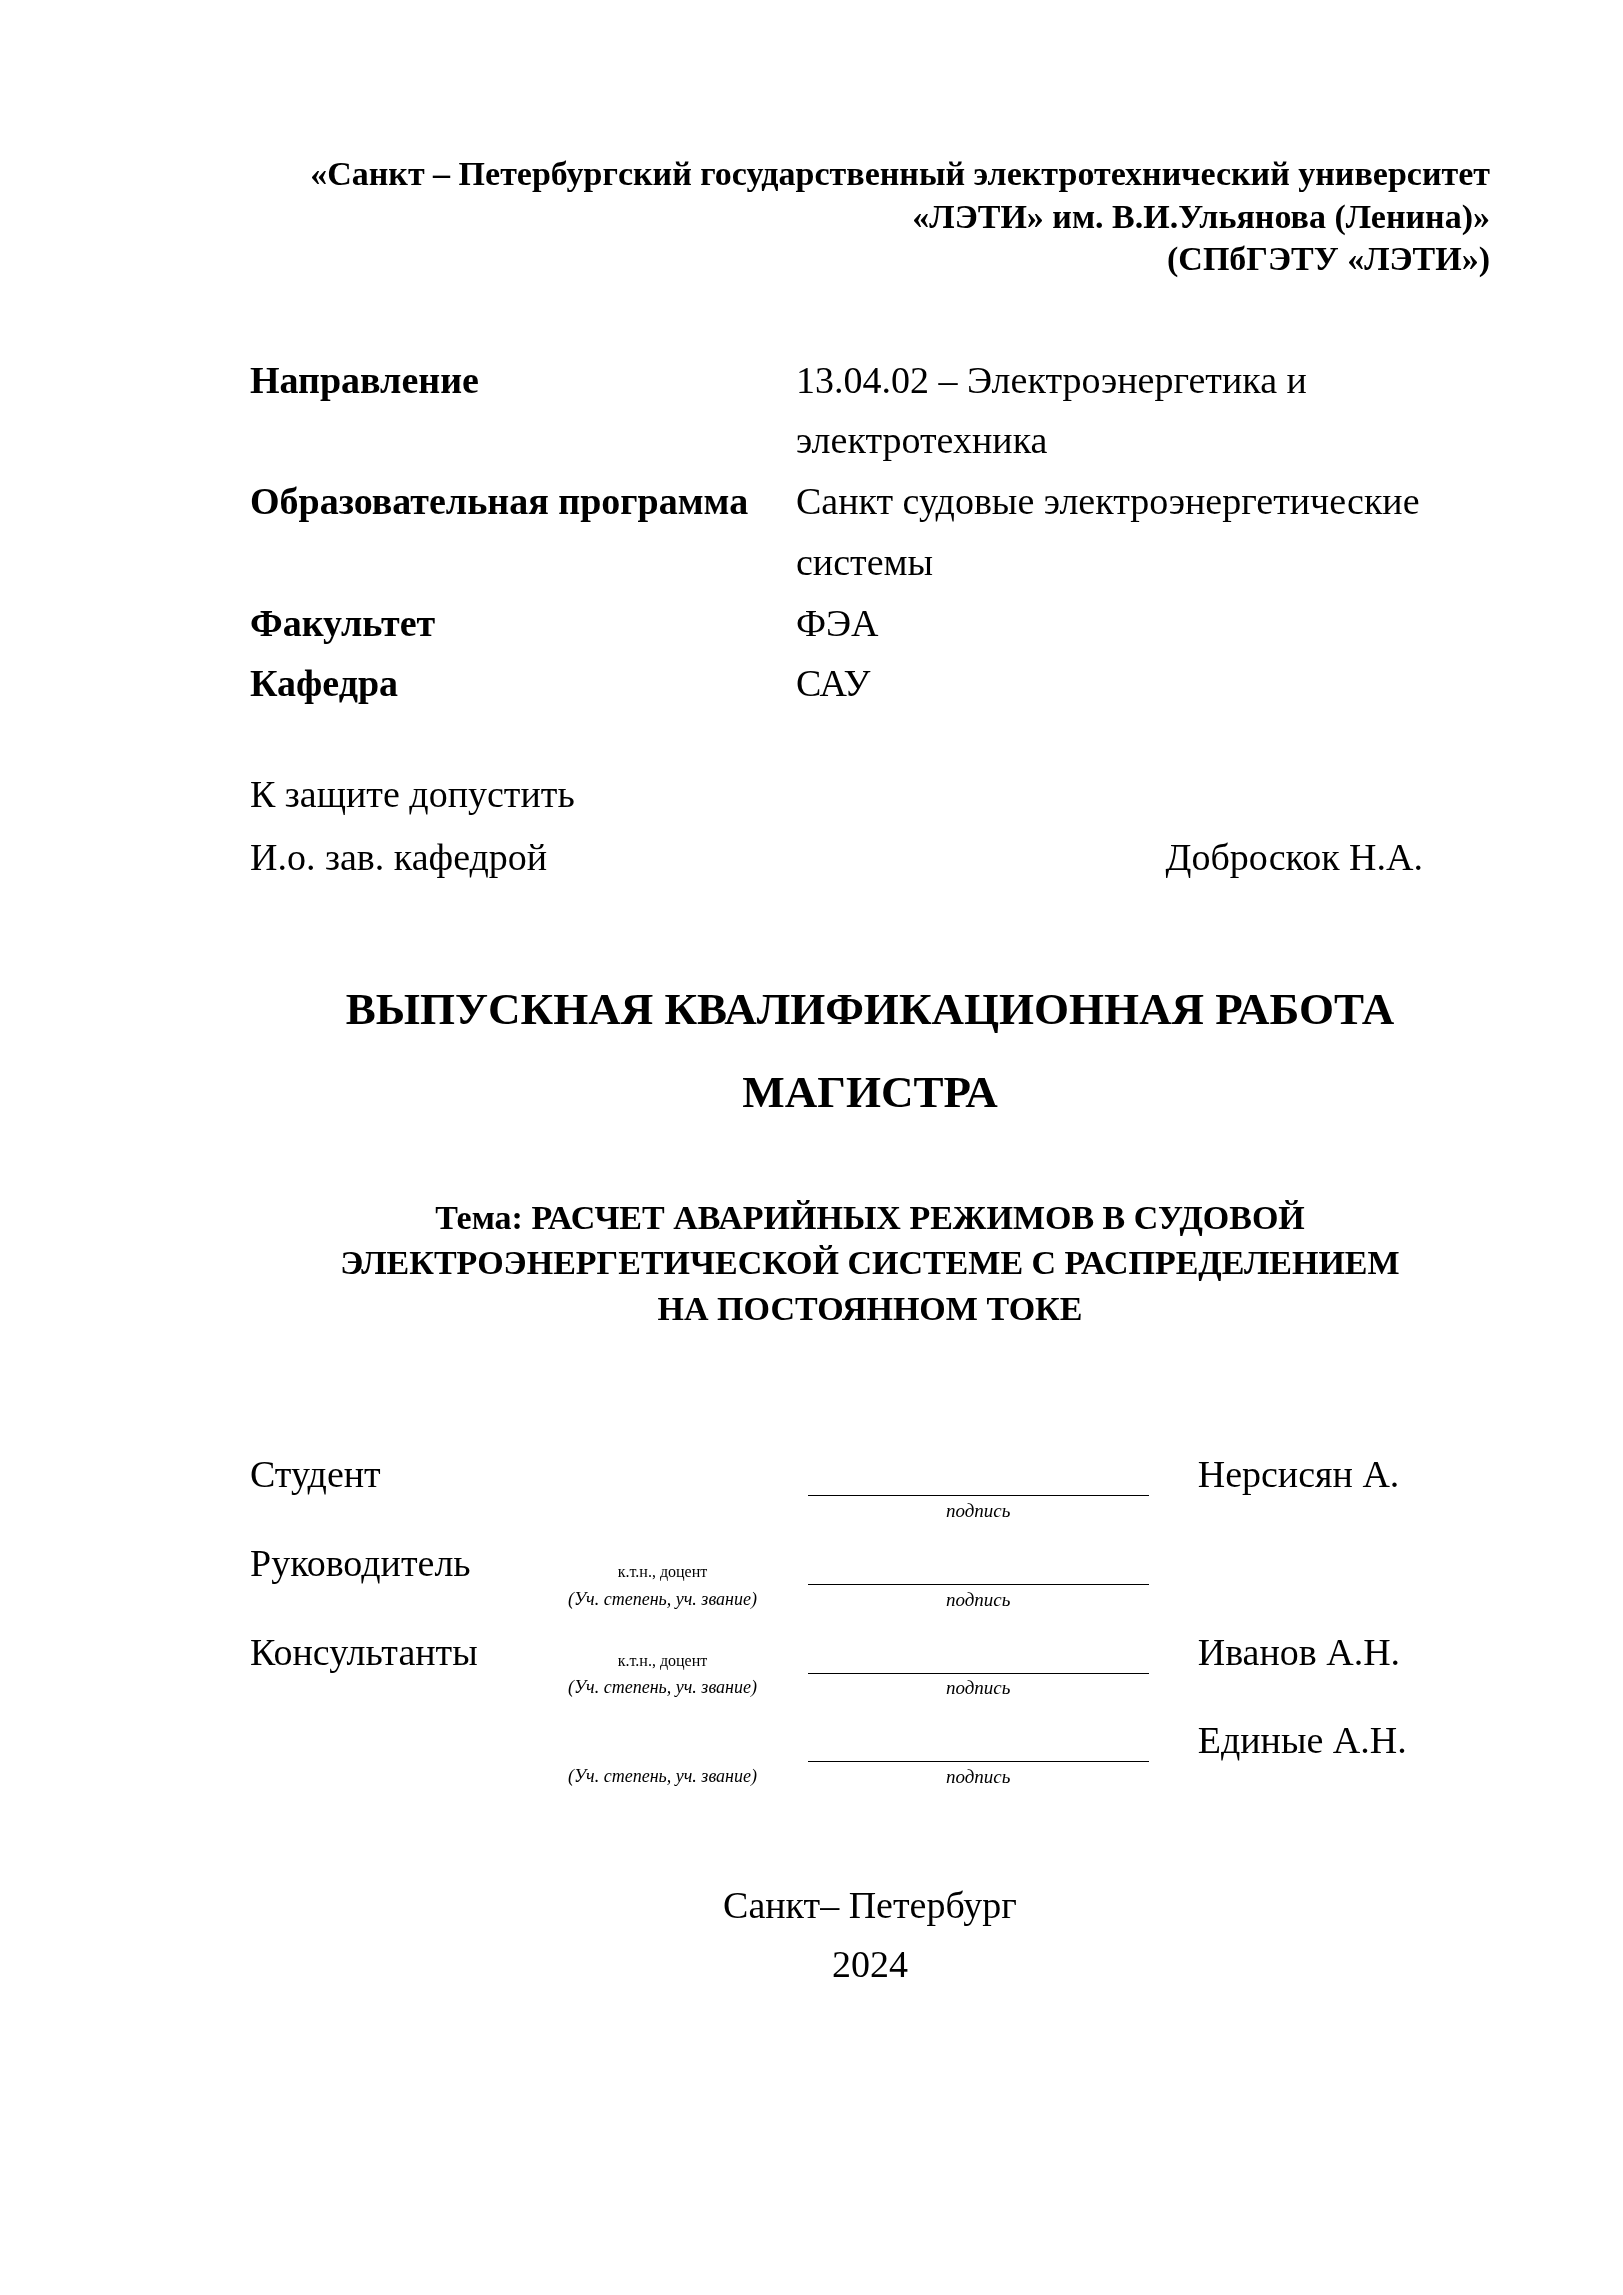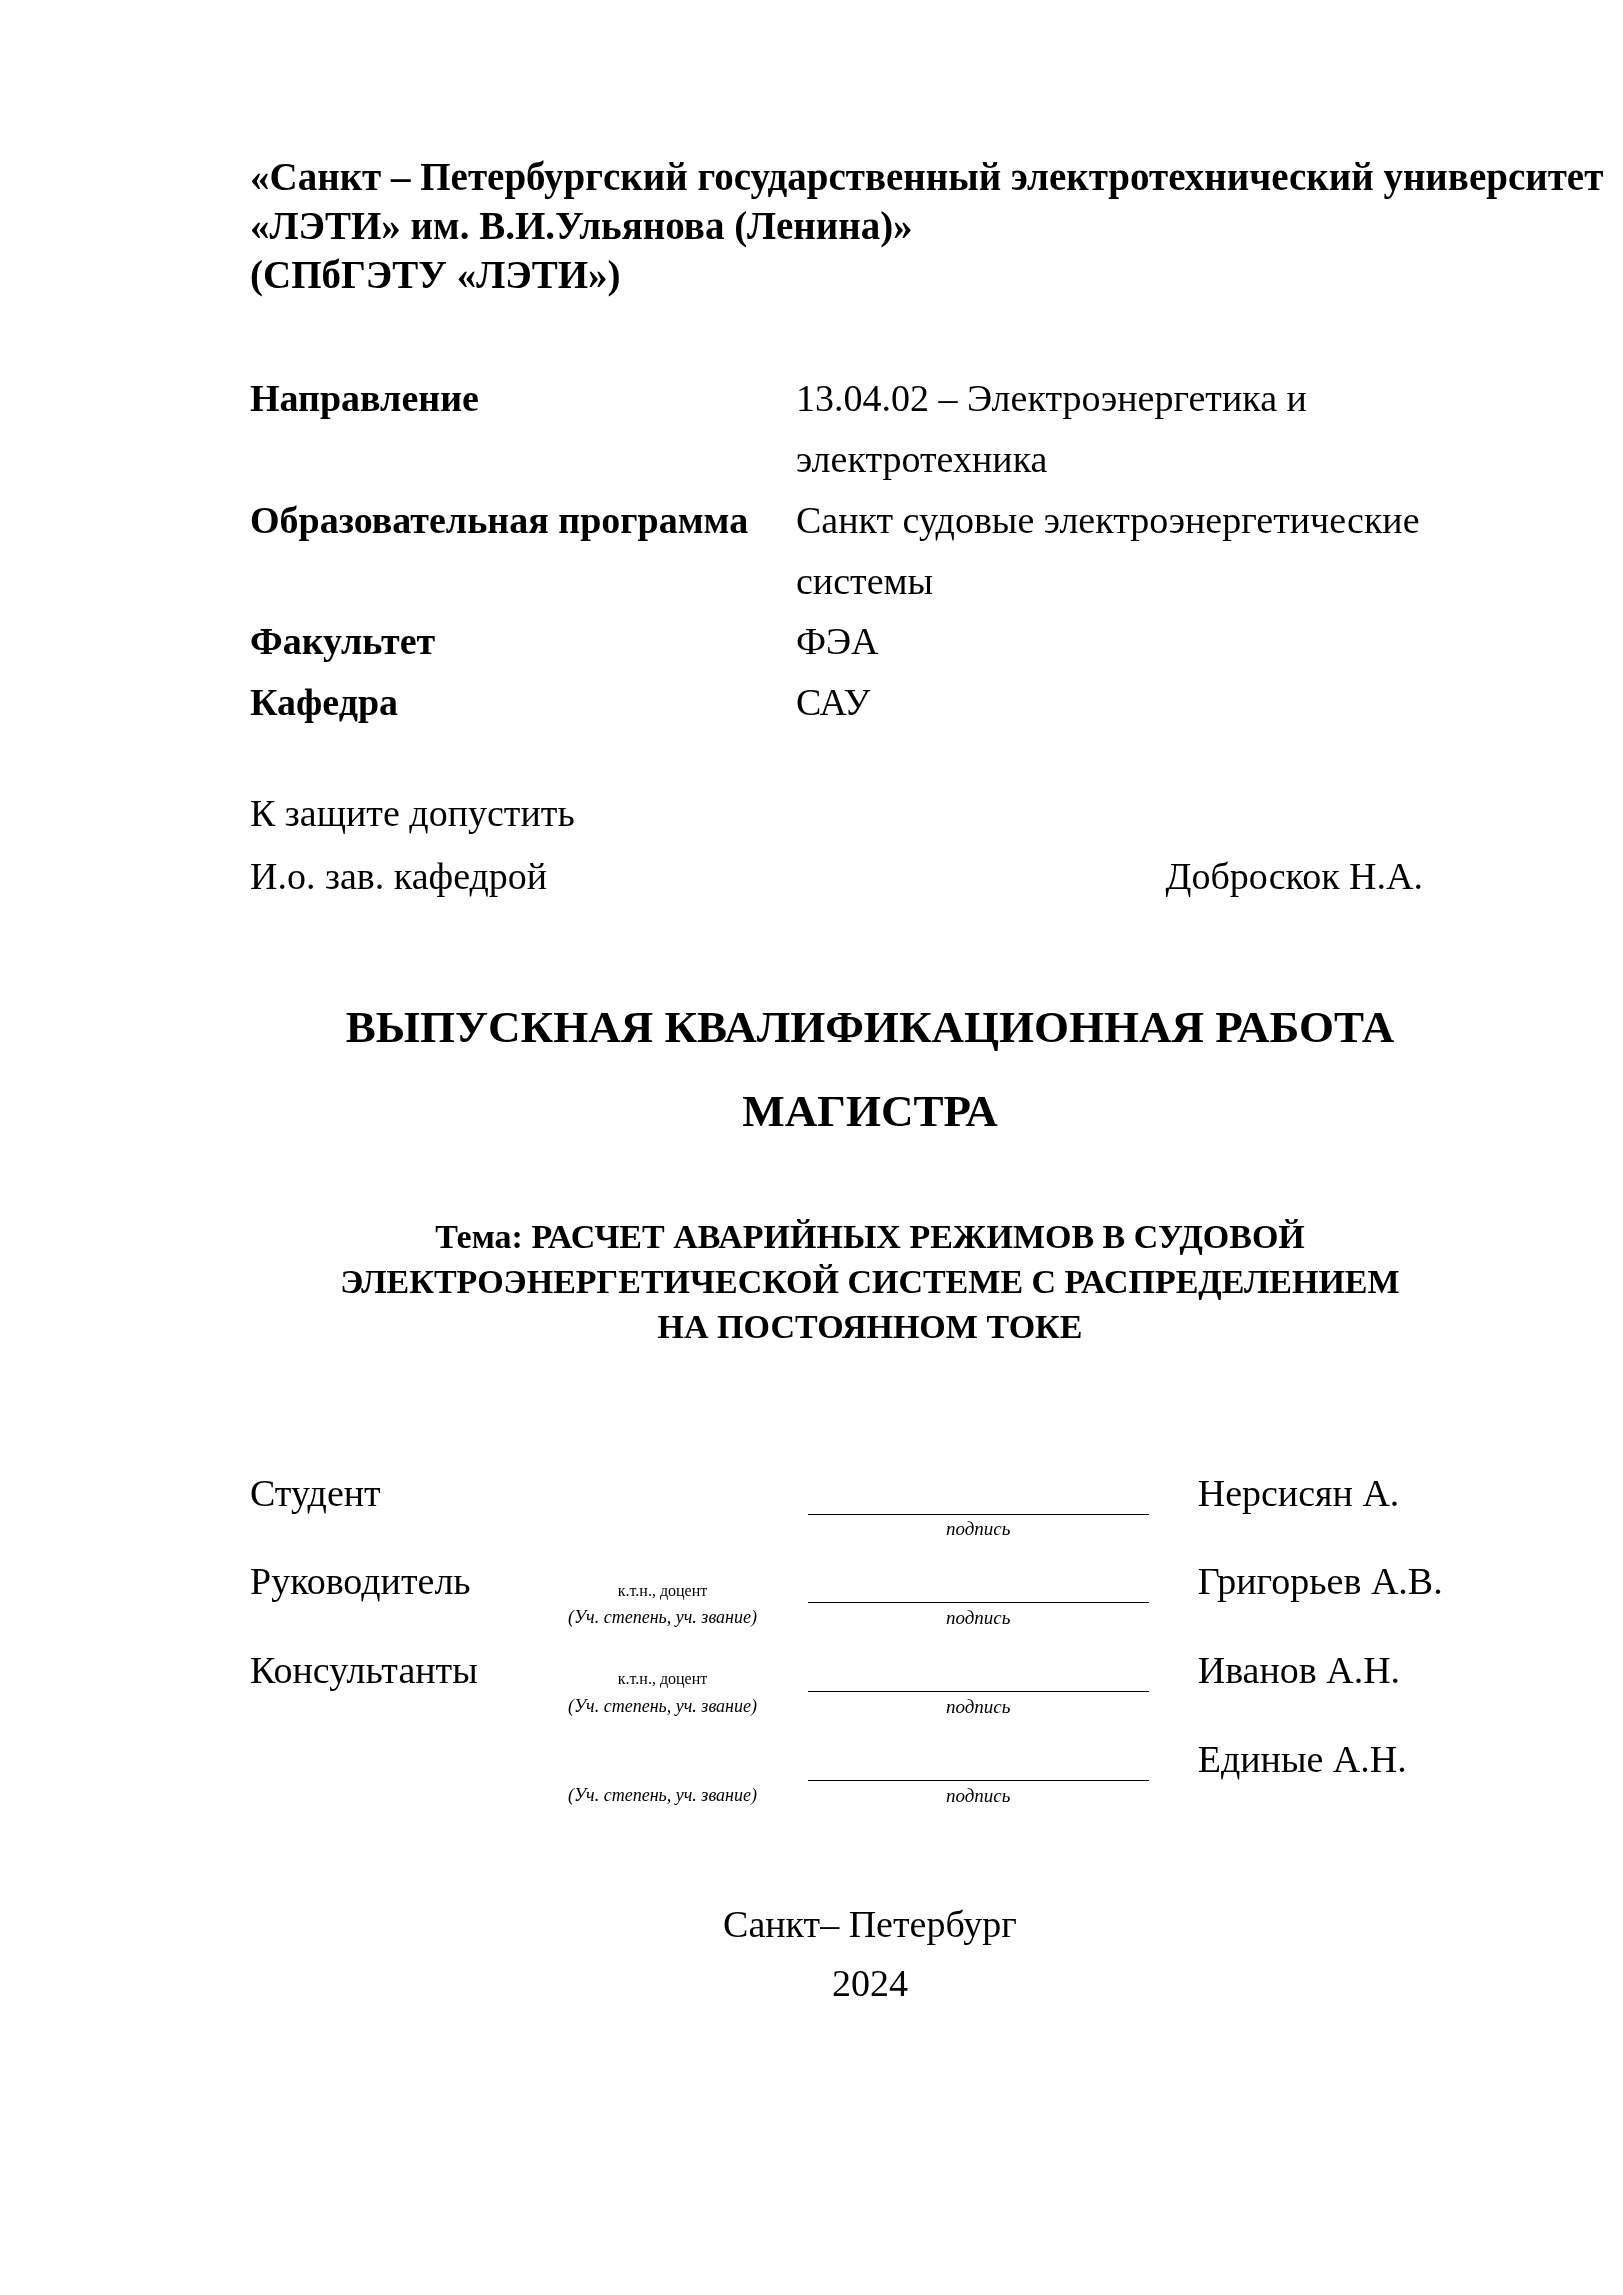--- a/index.html
+++ b/index.html
@@ -11,21 +11,21 @@
     color: #000000;
     position: relative;
   }
   .page {
     width: 1623px;
     height: 2295px;
     padding: 153px 133px 0 250px;
   }
 
   
-  .header { text-align: left; font-weight: bold; font-size: 39px; line-height: 1.25; }
+  .header { text-align: right; font-weight: bold; font-size: 34px; line-height: 1.25; }
   .header div { white-space: nowrap; }
 
   
   .fields { margin-top: 69px; font-size: 38px; line-height: 1.6; }
   .field-row { display: flex; }
   .field-label { width: 546px; flex-shrink: 0; font-weight: bold; }
   .field-value { width: 675px; }
 
   
   .approval { margin-top: 49px; font-size: 38px; line-height: 1.65; }
@@ -127,23 +127,20 @@
         <div class="cell-main">Руководитель</div>
       </div>
       <div class="sig-degree">
         <div class="cell-main">к.т.н., доцент</div>
         <div class="caption">(Уч. степень, уч. звание)</div>
       </div>
       <div class="sig-line-col">
         <div class="sig-line"></div>
         <div class="caption">подпись</div>
       </div>
-      <div class="sig-name">
-        <div class="cell-main">Григорьев А.В.</div>
-      </div>
     </div>
 
     <div class="sig-row">
       <div class="sig-role">
         <div class="cell-main">Консультанты</div>
       </div>
       <div class="sig-degree">
         <div class="cell-main">к.т.н., доцент</div>
         <div class="caption">(Уч. степень, уч. звание)</div>
       </div>

